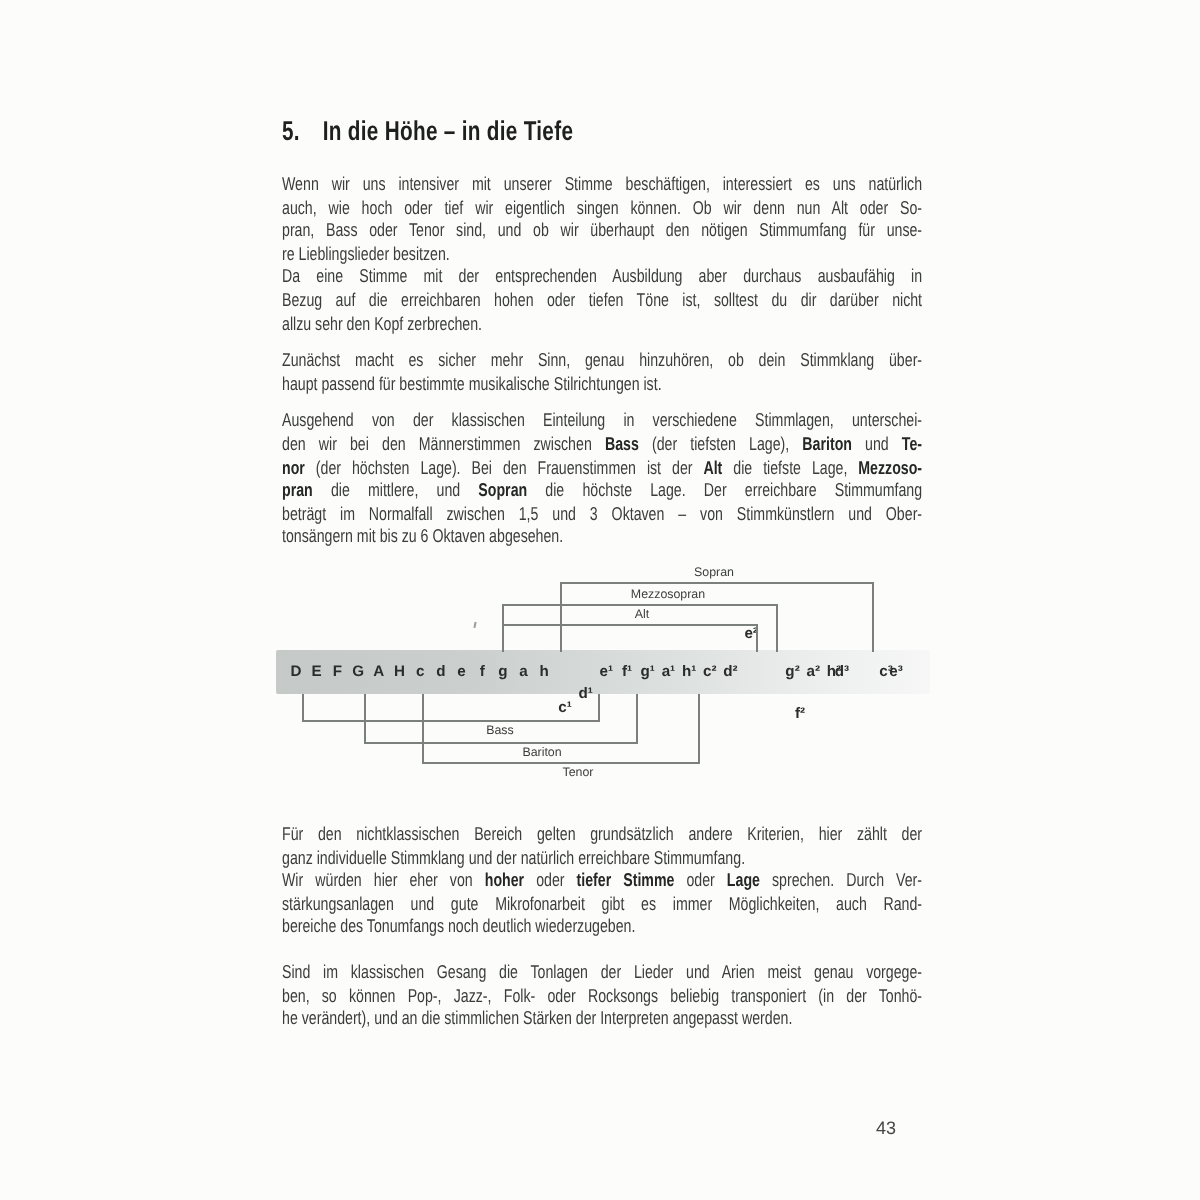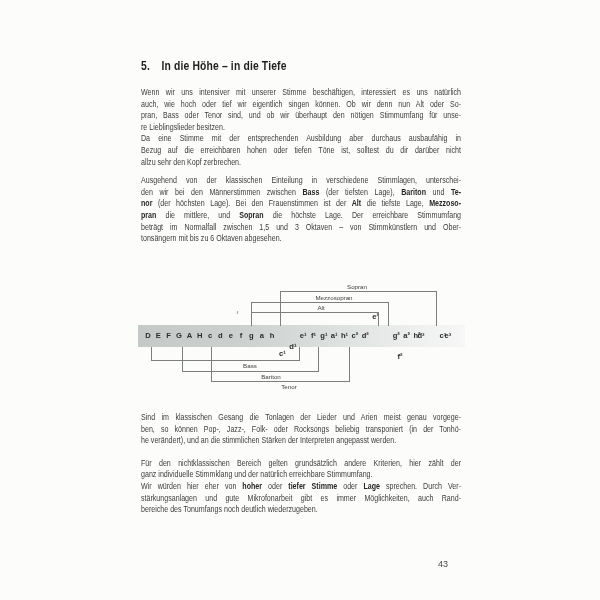--- a/index.html
+++ b/index.html
@@ -62,20 +62,24 @@
         <div class="para">
           <div class="line jst"><span>Wenn wir uns intensiver mit unserer Stimme beschäftigen, interessiert es uns natürlich</span></div>
           <div class="line jst"><span>auch, wie hoch oder tief wir eigentlich singen können. Ob wir denn nun Alt oder So-</span></div>
           <div class="line jst"><span>pran, Bass oder Tenor sind, und ob wir überhaupt den nötigen Stimmumfang für unse-</span></div>
           <div class="line"><span>re Lieblingslieder besitzen.</span></div>
           <div class="line jst"><span>Da eine Stimme mit der entsprechenden Ausbildung aber durchaus ausbaufähig in</span></div>
           <div class="line jst"><span>Bezug auf die erreichbaren hohen oder tiefen Töne ist, solltest du dir darüber nicht</span></div>
           <div class="line"><span>allzu sehr den Kopf zerbrechen.</span></div>
         </div>
         <div class="para">
+          <div class="line jst"><span>Zunächst macht es sicher mehr Sinn, genau hinzuhören, ob dein Stimmklang über-</span></div>
+          <div class="line"><span>haupt passend für bestimmte musikalische Stilrichtungen ist.</span></div>
+        </div>
+        <div class="para">
           <div class="line jst"><span>Ausgehend von der klassischen Einteilung in verschiedene Stimmlagen, unterschei-</span></div>
           <div class="line jst"><span>den wir bei den Männerstimmen zwischen </span><b>Bass</b><span> (der tiefsten Lage), </span><b>Bariton</b><span> und </span><b>Te-</b></div>
           <div class="line jst"><b>nor</b><span> (der höchsten Lage). Bei den Frauenstimmen ist der </span><b>Alt</b><span> die tiefste Lage, </span><b>Mezzoso-</b></div>
           <div class="line jst"><b>pran</b><span> die mittlere, und </span><b>Sopran</b><span> die höchste Lage. Der erreichbare Stimmumfang</span></div>
           <div class="line jst"><span>beträgt im Normalfall zwischen 1,5 und 3 Oktaven – von Stimmkünstlern und Ober-</span></div>
           <div class="line"><span>tonsängern mit bis zu 6 Oktaven abgesehen.</span></div>
         </div>
       </div>
   </div>
 
@@ -126,29 +130,29 @@
         <span class="blabel" style="left: 271px; top: 373px;">Bariton</span>
         <div class="bracket below" style="left: 211px; width: 137px; top: 347px; height: 34px;"></div>
         <span class="blabel" style="left: 289px; top: 383px;">Tenor</span>
       </div>
     <div class="artifact" style="left:237px;top:311px;"></div>
   </div>
 
   <div class="textcol col2">
     <div>
         <div class="para">
-          <div class="line jst"><span>Sind im klassischen Gesang die Tonlagen der Lieder und Arien meist genau vorgege-</span></div>
-          <div class="line jst"><span>ben, so können Pop-, Jazz-, Folk- oder Rocksongs beliebig transponiert (in der Tonhö-</span></div>
-          <div class="line"><span>he verändert), und an die stimmlichen Stärken der Interpreten angepasst werden.</span></div>
-        </div>
-        <div class="para">
           <div class="line jst"><span>Für den nichtklassischen Bereich gelten grundsätzlich andere Kriterien, hier zählt der</span></div>
           <div class="line"><span>ganz individuelle Stimmklang und der natürlich erreichbare Stimmumfang.</span></div>
           <div class="line jst"><span>Wir würden hier eher von </span><b>hoher</b><span> oder </span><b>tiefer Stimme</b><span> oder </span><b>Lage</b><span> sprechen. Durch Ver-</span></div>
           <div class="line jst"><span>stärkungsanlagen und gute Mikrofonarbeit gibt es immer Möglichkeiten, auch Rand-</span></div>
           <div class="line"><span>bereiche des Tonumfangs noch deutlich wiederzugeben.</span></div>
+        </div>
+        <div class="para">
+          <div class="line jst"><span>Sind im klassischen Gesang die Tonlagen der Lieder und Arien meist genau vorgege-</span></div>
+          <div class="line jst"><span>ben, so können Pop-, Jazz-, Folk- oder Rocksongs beliebig transponiert (in der Tonhö-</span></div>
+          <div class="line"><span>he verändert), und an die stimmlichen Stärken der Interpreten angepasst werden.</span></div>
         </div>
       </div>
   </div>
 
   <div class="pagenum" style="left:438px;top:559px;">43</div>
 
 </div>
 
 </body></html>

